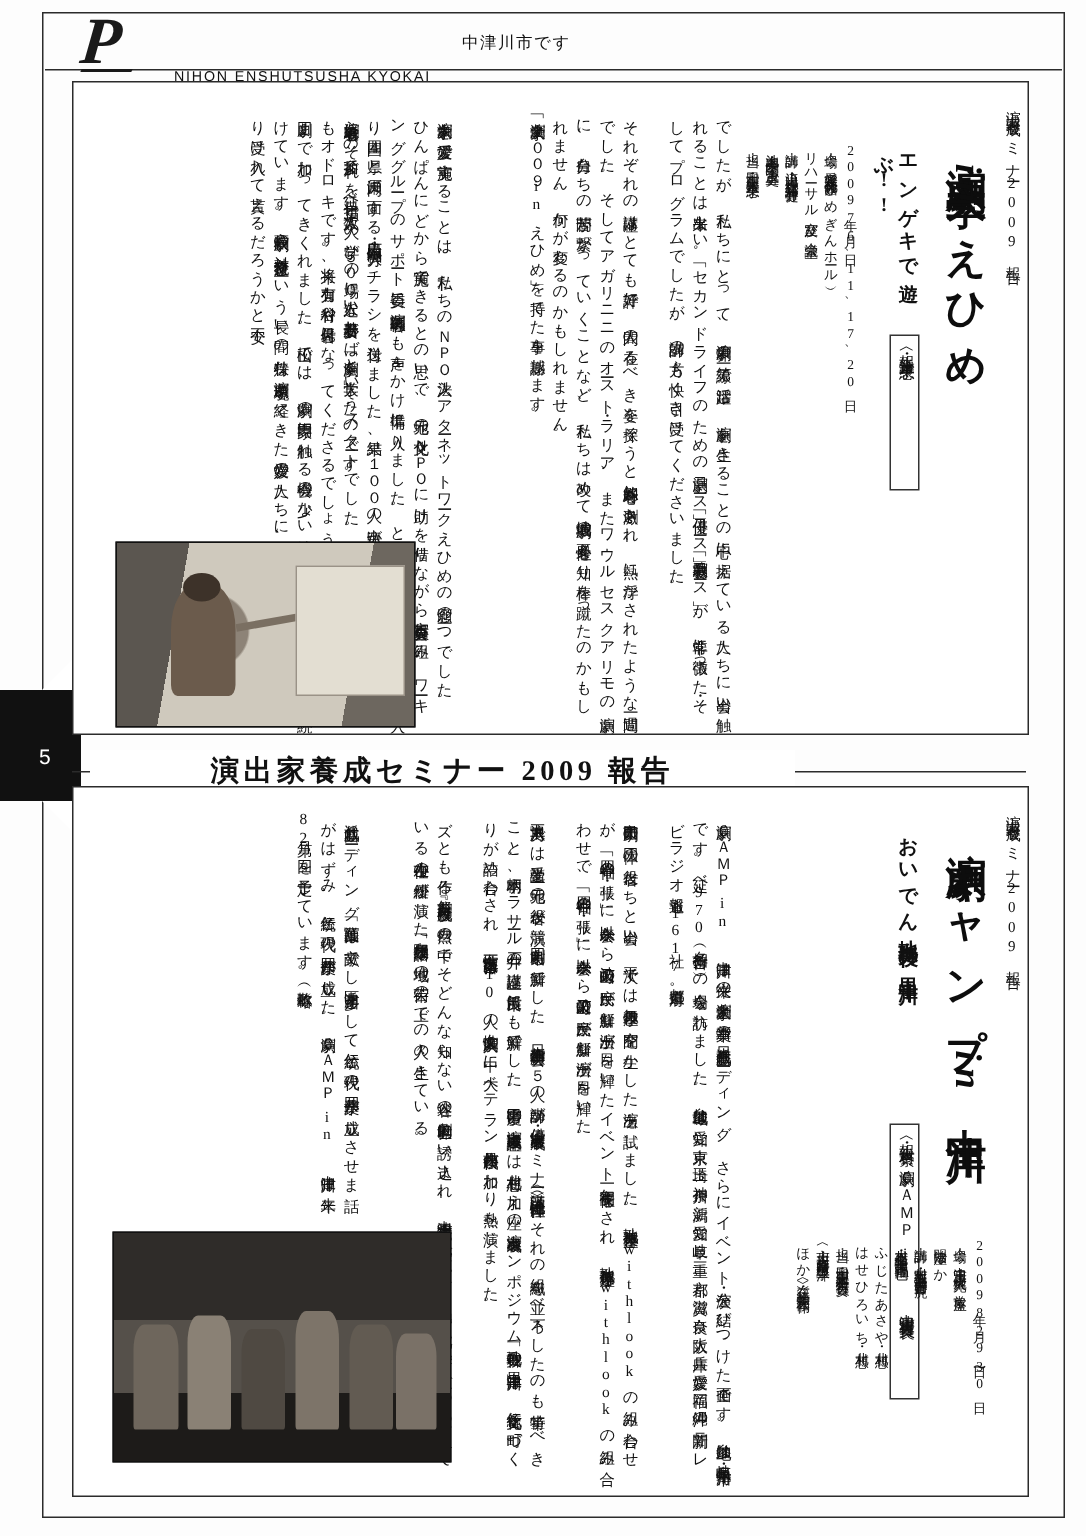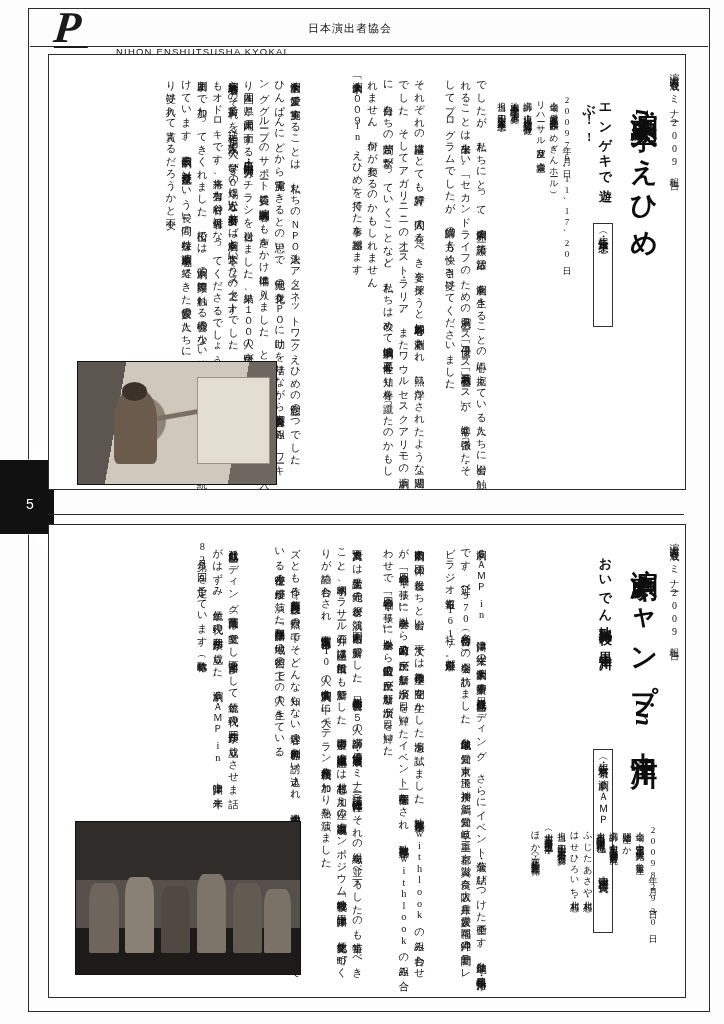--- a/index.html
+++ b/index.html
@@ -143,21 +143,21 @@
 </head>
 <body>
 
 <div class="page">
 
   <div class="frame-border"></div>
 
   <div class="masthead">
     <div class="logo-p">P</div>
     <div class="mast-en">NIHON ENSHUTSUSHA KYOKAI</div>
-    <div class="mast-ja">日本演出者協会</div>
+    <div class="mast-ja">中津川市です</div>
   </div>
 
   <div class="page-tab"></div>
   <div class="page-num">5</div>
 
   <div class="article art-top">
 
     <div class="runhead">演出家養成セミナー2009報告</div>
 
     <div class="vtitle" style="right:26px;top:34px;height:250px;">
@@ -187,20 +187,21 @@
           linear-gradient(100deg,#5b5650 0 22%, #cfc9bd 22% 78%, #6d675f 78% 100%),
           linear-gradient(#3a3733,#3a3733);"></div>
       <div style="position:absolute;left:18%;top:22%;width:22%;height:62%;background:#6b5b4c;border-radius:40% 40% 10% 10%;"></div>
       <div style="position:absolute;left:22%;top:16%;width:13%;height:16%;background:#3d3229;border-radius:50%;"></div>
       <div style="position:absolute;left:40%;top:40%;width:30%;height:4%;background:#7a6f62;transform:rotate(-10deg);"></div>
       <div style="position:absolute;left:60%;top:12%;width:36%;height:70%;background:#e3ded2;border:1px solid #9a9287;"></div>
     </div>
   </div>
 
   <div class="divider-line"></div>
+  <div class="banner">演出家養成セミナー 2009 報告</div>
 
   <div class="article art-bottom">
 
     <div class="runhead">演出家養成セミナー2009報告</div>
 
     <div class="vtitle" style="right:26px;top:22px;height:290px;">
       <span>演劇キャンプ</span><span class="lat">in</span><span>中津川</span>
     </div>
 
     <div class="vsub" style="right:72px;top:24px;height:190px;">おいでん地歌舞伎の里中津川</div>

